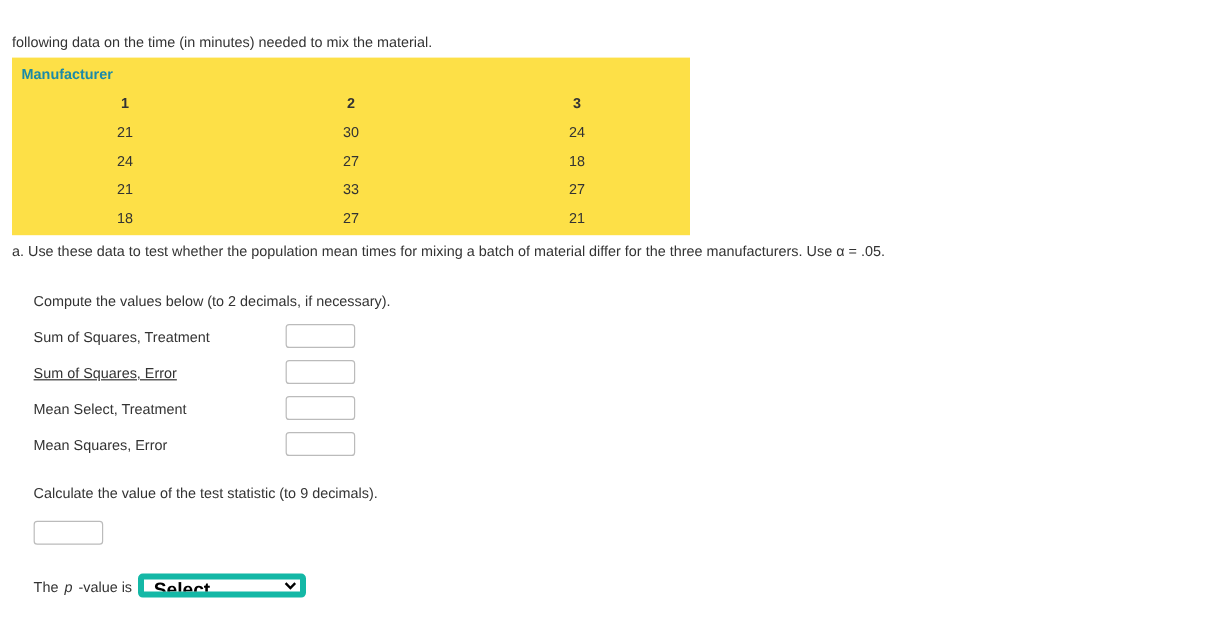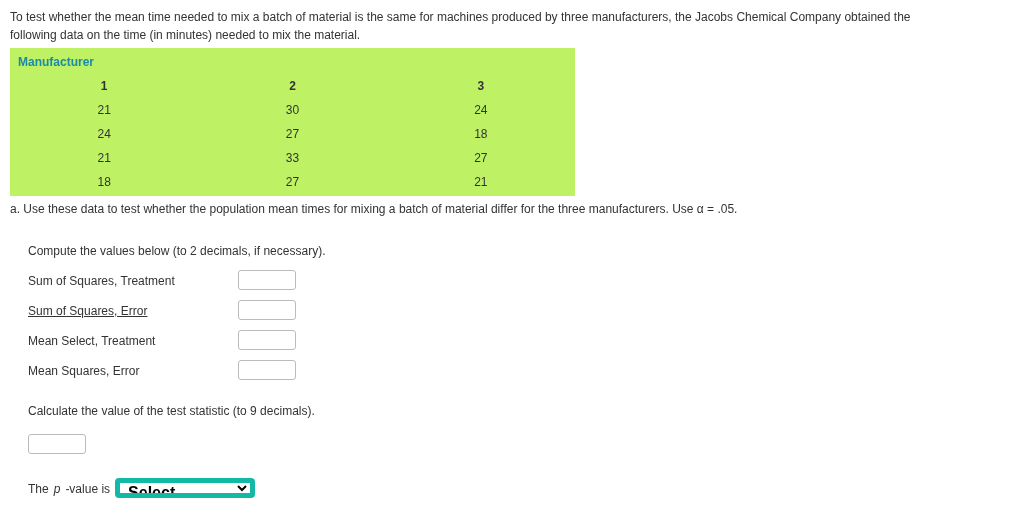--- a/index.html
+++ b/index.html
@@ -6,21 +6,21 @@
     body {
       font-family: Verdana, Geneva, sans-serif;
       font-size: 12px;
       color: #333;
       background: #fff;
       padding: 8px 10px;
       line-height: 1.5;
     }
     .intro { margin-bottom: 4px; }
     .table-container {
-      background: #bef264;
+      background: #fde047;
       width: 565px;
       margin: 2px 0 4px 0;
       padding-bottom: 2px;
     }
     .table-header {
       color: #1a8aa8;
       font-weight: bold;
       padding: 5px 8px 3px 8px;
     }
     table.data {
@@ -68,21 +68,21 @@
       font-size: 16px;
       font-weight: bold;
       background: #fff;
       padding-left: 4px;
     }
   </style>
 </head>
 <body>
 
 <div class="intro">
-  <span>To test whether the mean time needed to mix a batch of material is the same for machines produced by three manufacturers, the Jacobs Chemical Company obtained the</span><br>
+  <br>
   <span>following data on the time (in minutes) needed to mix the material.</span>
 </div>
 
 <div class="table-container">
   <div class="table-header">Manufacturer</div>
   <table class="data">
     <thead>
       <tr>
         <th>1</th>
         <th>2</th>

